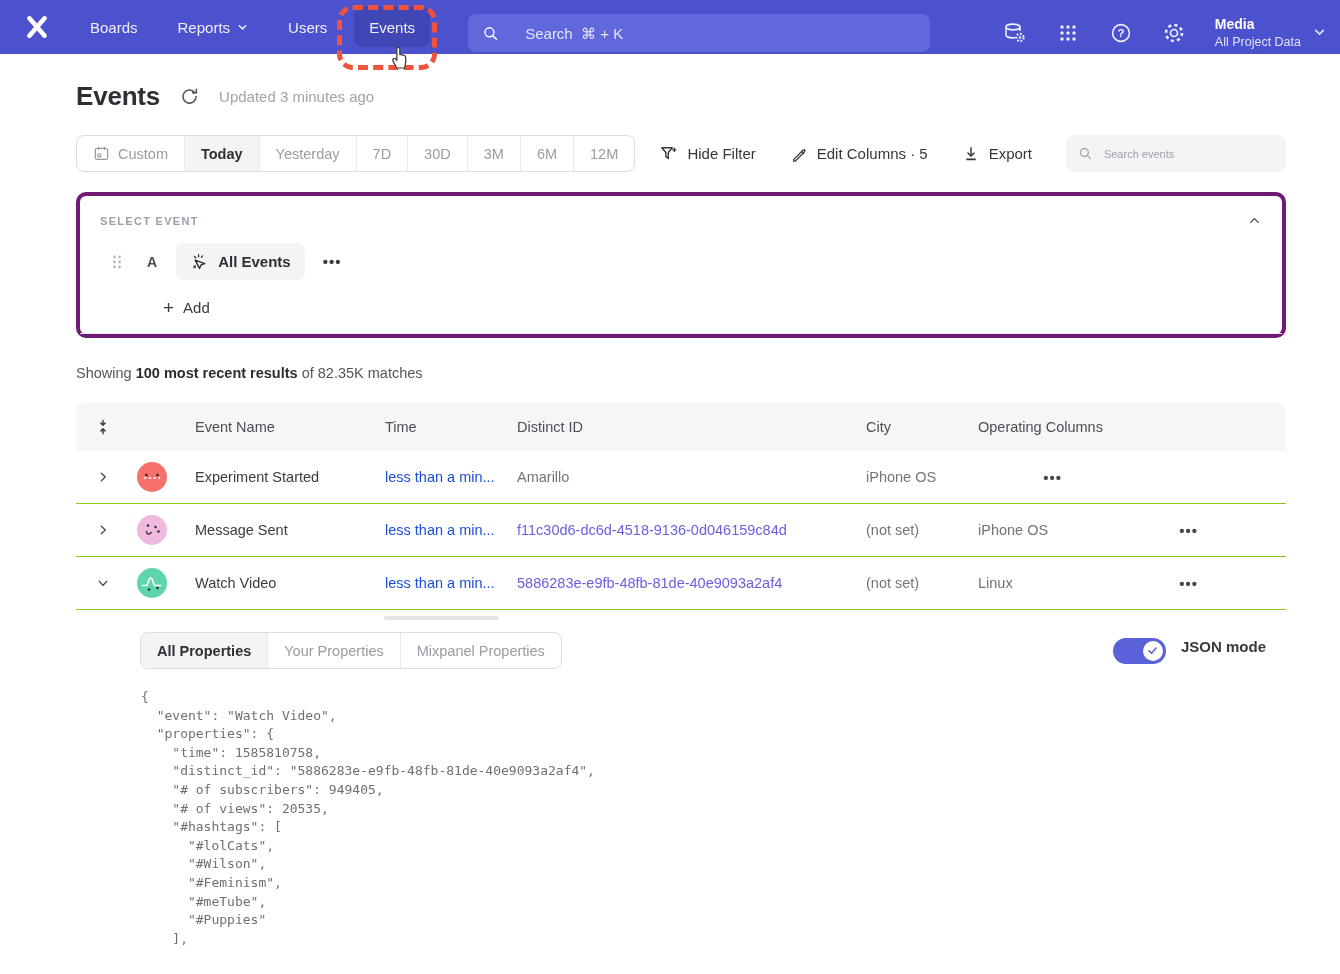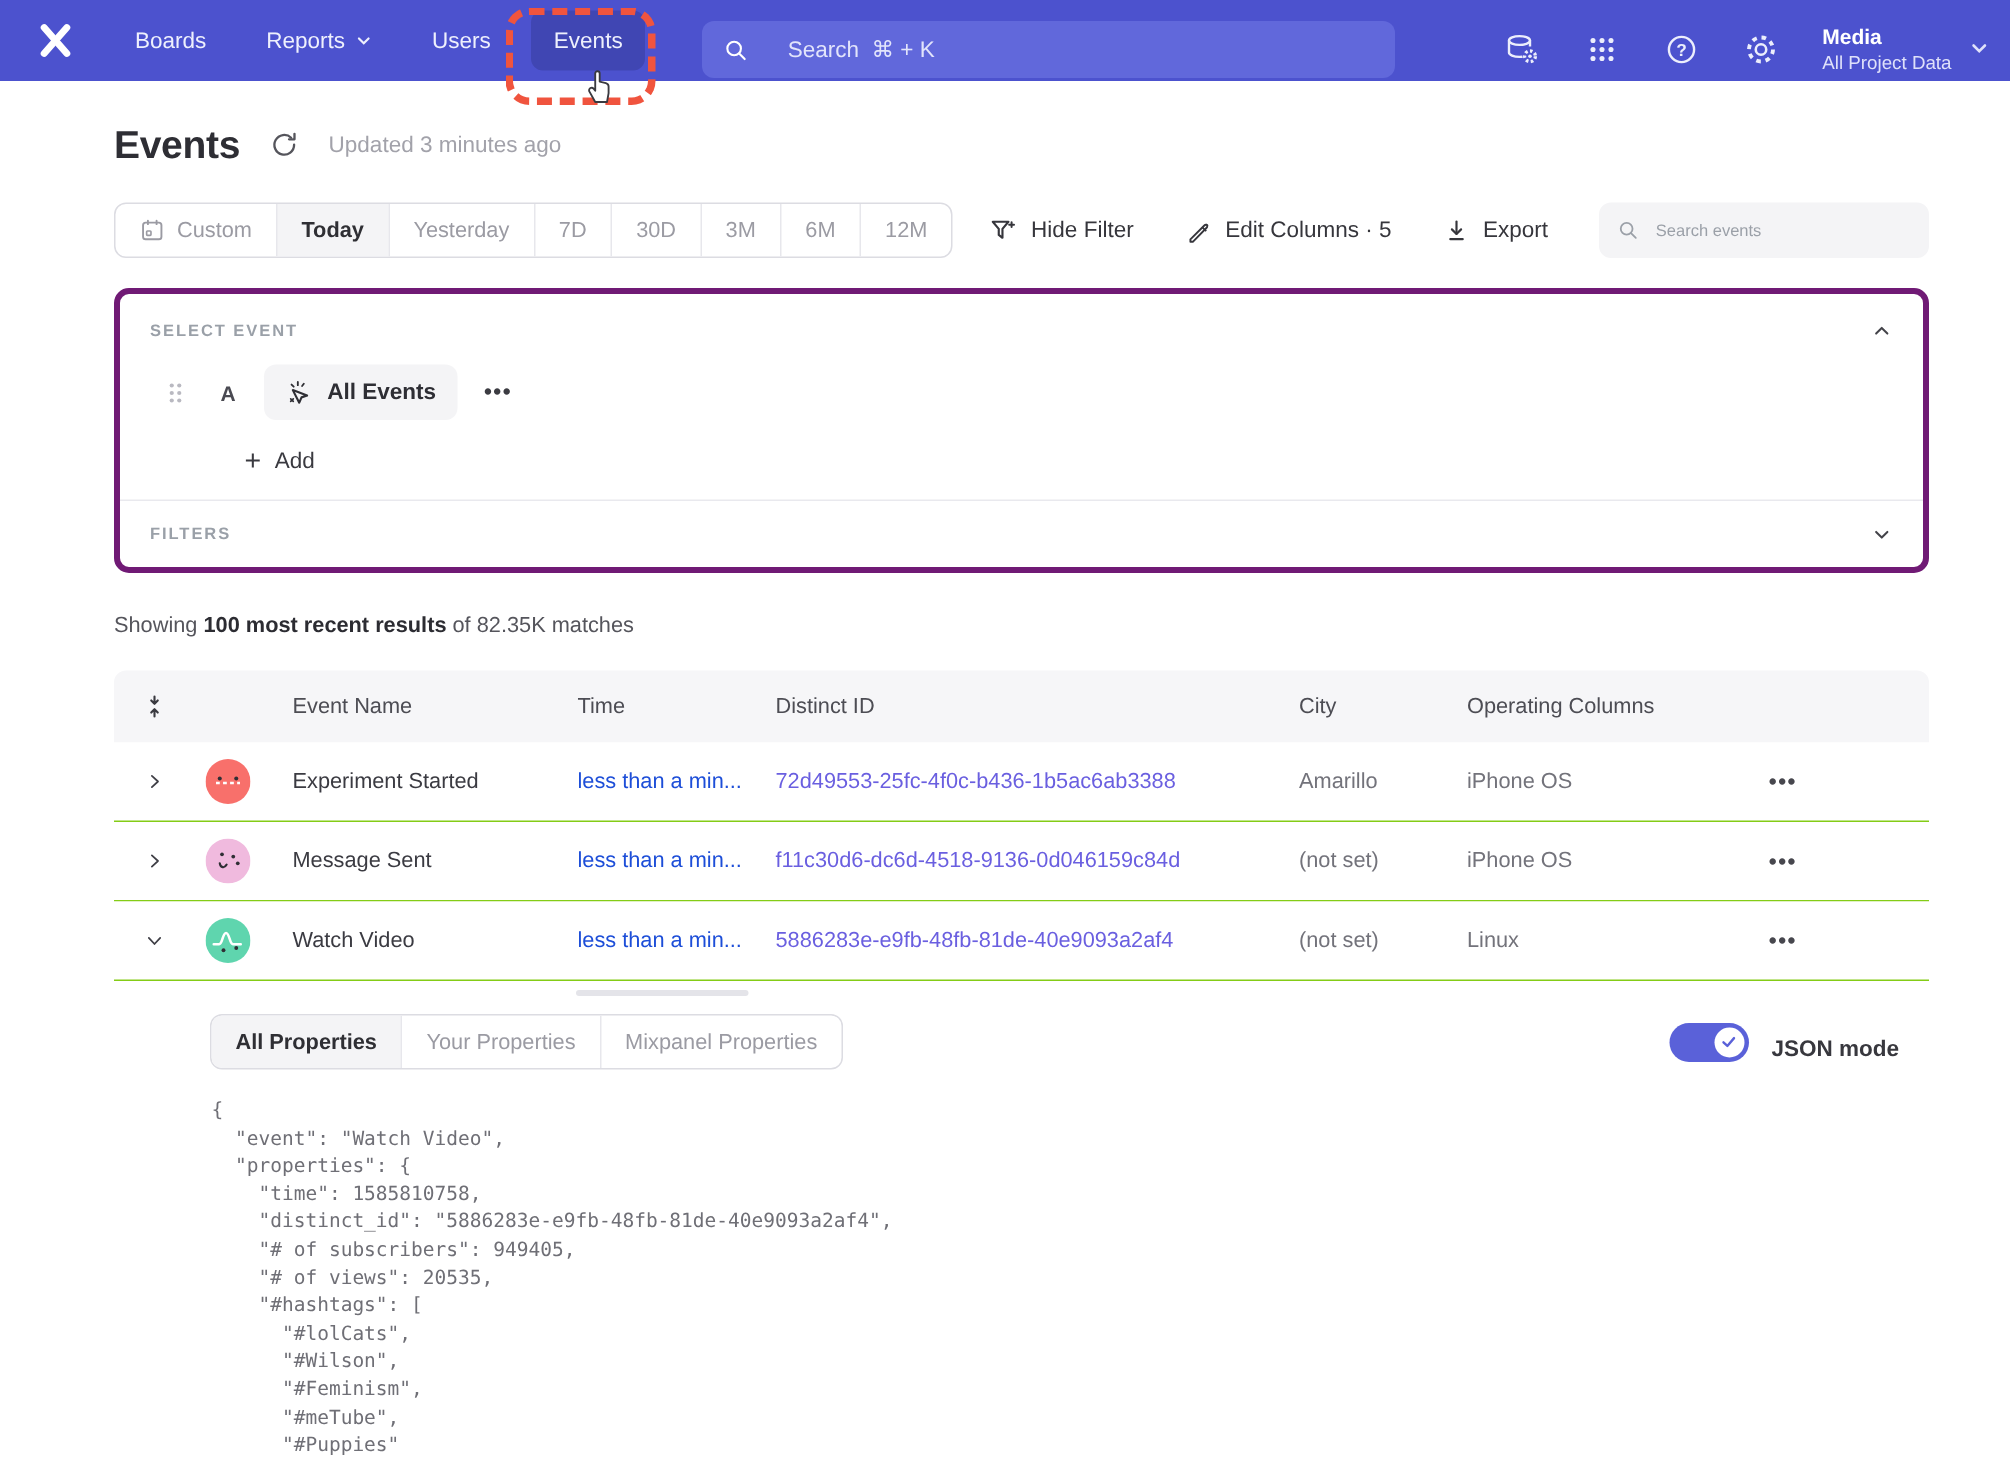--- a/index.html
+++ b/index.html
@@ -104,21 +104,21 @@
   .c-id a { color:var(--link); text-decoration:none; cursor:pointer; }
   .c-city, .c-os { color:#73737b; }
   .c-actions { text-align:right; padding-right:88px; }
   .row-menu { font-size:15px; font-weight:700; color:#47474e; letter-spacing:1px; cursor:pointer; }
   .chev-icon { cursor:pointer; }
   .chev-icon.down { transform:rotate(90deg); }
 
   
   .detail { padding:22px 20px 0 64px; }
   .detail-head { display:flex; align-items:center; }
-  .detail-right { margin-left:auto; display:flex; align-items:flex-end; gap:15px; padding-right:0px; }
+  .detail-right { margin-left:auto; display:flex; align-items:flex-start; gap:15px; padding-right:0px; }
   .toggle { width:53px; height:26px; border-radius:13px; background:var(--accent);
             position:relative; cursor:pointer; flex:0 0 auto; }
   .toggle .knob { position:absolute; right:3px; top:3px; width:20px; height:20px;
                   border-radius:50%; background:#fff; display:flex; align-items:center;
                   justify-content:center; }
   .toggle-label { font-size:15px; font-weight:600; color:#38383e; }
   pre.json { margin:19px 0 0 1px; font-family:"DejaVu Sans Mono", monospace;
              font-size:13px; line-height:18.6px; color:#6f6f76; white-space:pre; }
 </style>
 </head>
@@ -302,26 +302,20 @@
       </div>
       <span class="dots-btn">•••</span>
     </div>
     <div class="add-row">
       <span class="add-btn">
         <span class="plus-glyph">+</span>
         <span>Add</span>
       </span>
     </div>
     <div class="qc-divider"></div>
-    <div class="filters-row">
-      <span class="card-label">FILTERS</span>
-      <svg class="chev" width="15" height="15" viewBox="0 0 20 20">
-        <path d="M5 7.5 L10 12.5 L15 7.5" fill="none" stroke="#44444a" stroke-width="1.8" stroke-linecap="round" stroke-linejoin="round"></path>
-      </svg>
-    </div>
   </div>
 
   <div class="summary">
     <span>Showing </span><b>100 most recent results</b><span> of 82.35K matches</span>
   </div>
 
   <div class="table">
     <div class="thead">
       <div class="c-center">
         <svg width="20" height="20" viewBox="0 0 24 24">
@@ -347,21 +341,20 @@
       <div class="c-avatar">
         <svg width="30" height="30" viewBox="0 0 30 30">
           <circle cx="15" cy="15" r="15" style="fill: rgb(248, 112, 107);"></circle>
           <circle cx="9.5" cy="13" r="1.35" fill="#2f2f35"></circle>
             <circle cx="20.5" cy="13" r="1.35" fill="#2f2f35"></circle>
           <line x1="7" y1="16" x2="23" y2="16" stroke="#ffffff" stroke-width="1.6" stroke-dasharray="2.5 2.2"></line>
         </svg>
       </div>
       <div class="c-event">Experiment Started</div>
       <div class="c-time">less than a min...</div>
-      <div class="c-id"><a>72d49553-25fc-4f0c-b436-1b5ac6ab3388</a></div>
       <div class="c-city">Amarillo</div>
       <div class="c-os">iPhone OS</div>
       <div class="c-actions"><span class="row-menu">•••</span></div>
     </div>
 
     <div class="trow">
       <div class="c-center">
         <svg class="chev-icon" width="14" height="14" viewBox="0 0 24 24">
           <path d="M9 5.5 L16 12 L9 18.5" fill="none" stroke="#3f3f46" stroke-width="2" stroke-linecap="round" stroke-linejoin="round"></path>
         </svg>

